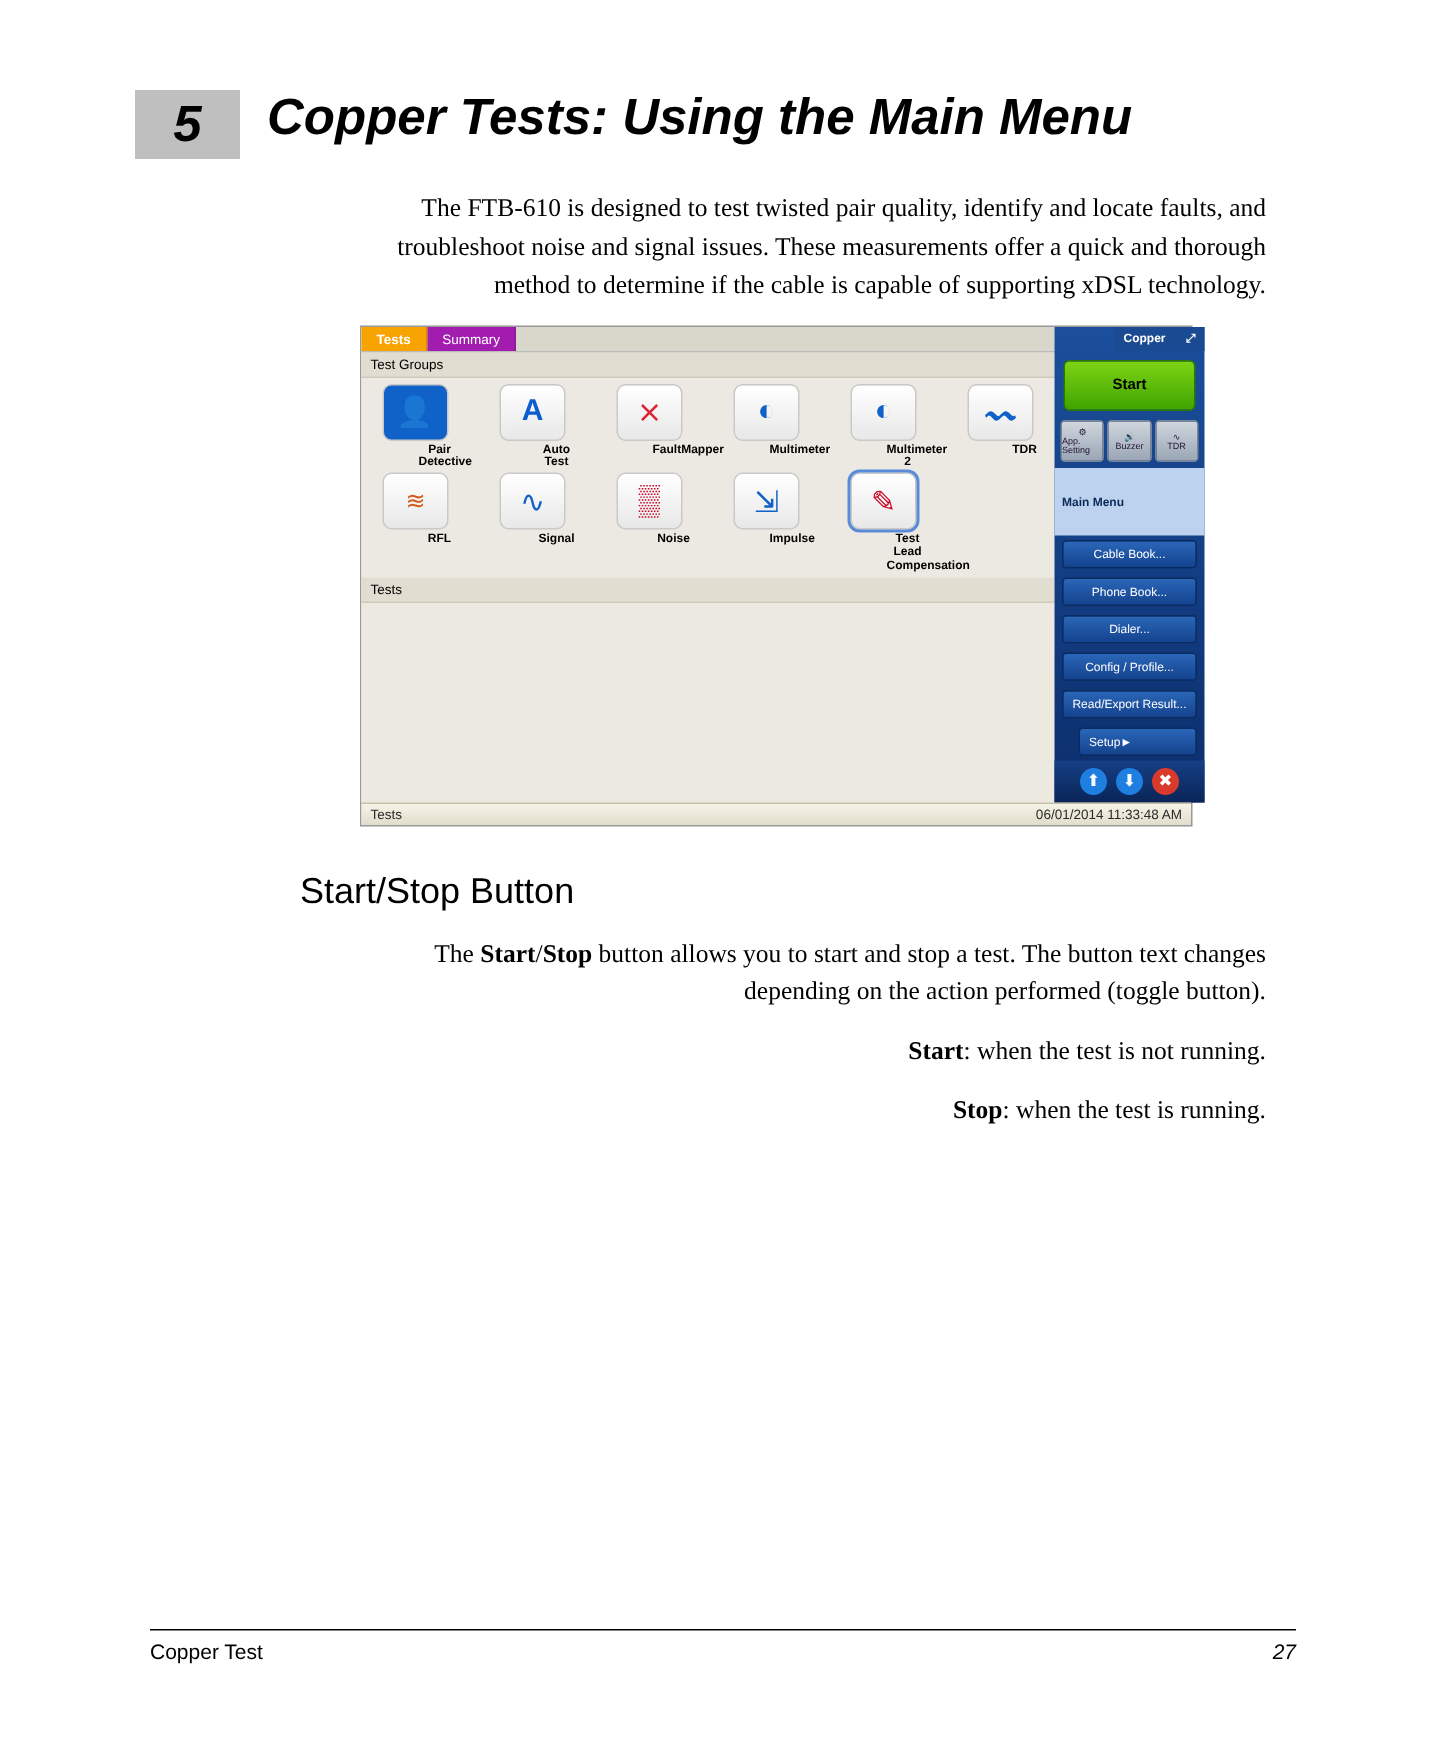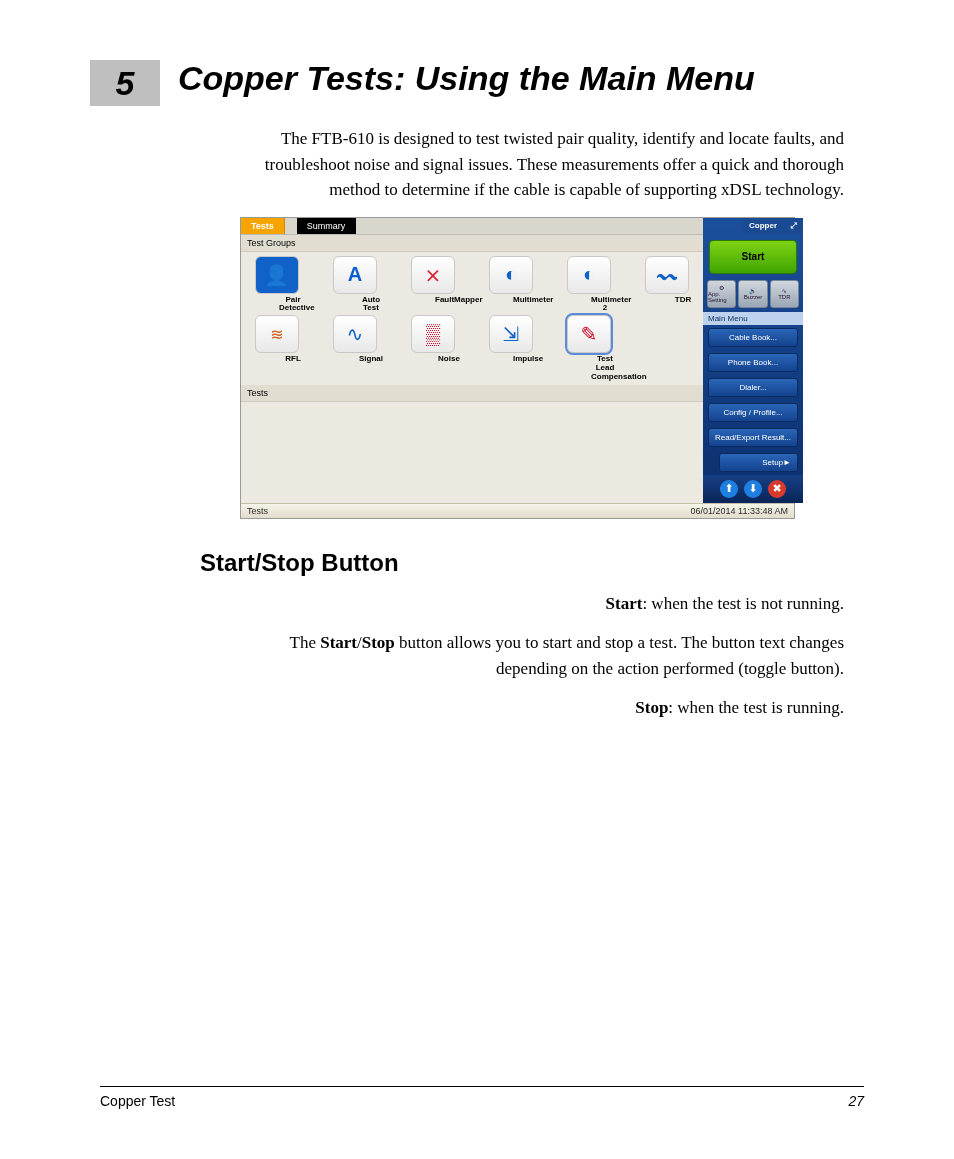--- a/index.html
+++ b/index.html
@@ -46,21 +46,21 @@
     margin-left: 150px;
     margin-right: 20px;
     font-size: 17px;
     line-height: 1.5;
     text-align: right;
   }
   .body-text p { margin: 0 0 14px 0; }
   .body-text .b { font-weight: bold; }
   .section-h {
     font-family: "Arial Black", Arial, sans-serif;
-    font-weight: 700;
+    font-weight: 400;
     font-size: 24px;
     margin: 30px 0 14px 110px;
   }
 
   
   .shot {
     margin: 10px 0 20px 150px;
     width: 555px;
     border: 1px solid #999;
     background: #f4f4f4;
@@ -92,23 +92,22 @@
     font-size: 9px;
     border-right: 1px solid rgba(0,0,0,.15);
     cursor: pointer;
   }
   .tab.active {
     background: #f7a300;
     color: #fff;
     font-weight: bold;
   }
   .tab.inactive {
-    background: #000000;
+    background: #a21caf;
     color: #fff;
-    margin-left: 12px;
   }
   .groups-label, .tests-label {
     font-weight: normal;
     font-size: 9px;
     padding: 3px 6px;
     background: #e1ddd1;
     border-bottom: 1px solid #cfcabb;
   }
   .groups-area {
     background: #ebe9e1;
@@ -185,30 +184,30 @@
     display:flex;gap:2px;padding:0 4px 4px 4px;
   }
   .tool-btn{
     flex:1;height:26px;border-radius:3px;
     background:linear-gradient(#d0d6dd,#9aa6b5);
     border:1px solid #7a8696;
     display:flex;flex-direction:column;align-items:center;justify-content:center;
     font-size:6px;color:#213;cursor:pointer;
   }
   .menu-hdr{
-    background:#bcd2ef;color:#0a2a5a;font-weight:normal;
-    padding:2px 5px;font-size:8px;
+    background:#bcd2ef;color:#0a2a5a;font-weight:bold;
+    padding:18px 5px;font-size:8px;
   }
   .menu-btn{
     margin:3px 5px;padding:4px 2px;text-align:center;
     background:linear-gradient(#2a66b8,#14438e);
     border:1px solid #0b2c63;border-radius:3px;
     font-size:8px;cursor:pointer;
   }
-  .menu-btn.setup{display:flex;justify-content:flex-end;padding:4px 6px;margin-left:16px;}
+  .menu-btn.setup{display:flex;justify-content:flex-start;padding:4px 6px;margin-left:16px;}
   .circle-row{
     margin-top:auto;display:flex;gap:6px;justify-content:center;padding:5px 0;
     background:linear-gradient(#163f85,#0a2558);
   }
   .circle{
     width:18px;height:18px;border-radius:50%;
     display:flex;align-items:center;justify-content:center;
     font-size:11px;color:#fff;cursor:pointer;
   }
   .c1{background:#1e7fe0;} .c2{background:#1e7fe0;} .c3{background:#d93a2b;}
@@ -349,24 +348,24 @@
     <div class="statusbar">
       <span>Tests</span>
       <span>06/01/2014 11:33:48 AM</span>
     </div>
   </div>
 
   <div class="section-h">Start/Stop Button</div>
 
   <div class="body-text">
     <p>
-      <span class="b">Start</span><span>: when the test is not running.</span>
+      <span>The </span><span class="b">Start</span><span>/</span><span class="b">Stop</span><span> button allows you to start and stop a test. The button text changes depending on the action performed (toggle button).</span>
     </p>
     <p>
-      <span>The </span><span class="b">Start</span><span>/</span><span class="b">Stop</span><span> button allows you to start and stop a test. The button text changes depending on the action performed (toggle button).</span>
+      <span class="b">Start</span><span>: when the test is not running.</span>
     </p>
     <p>
       <span class="b">Stop</span><span>: when the test is running.</span>
     </p>
   </div>
 
   <div class="footer">
     <span>Copper Test</span>
     <span class="pn">27</span>
   </div>

